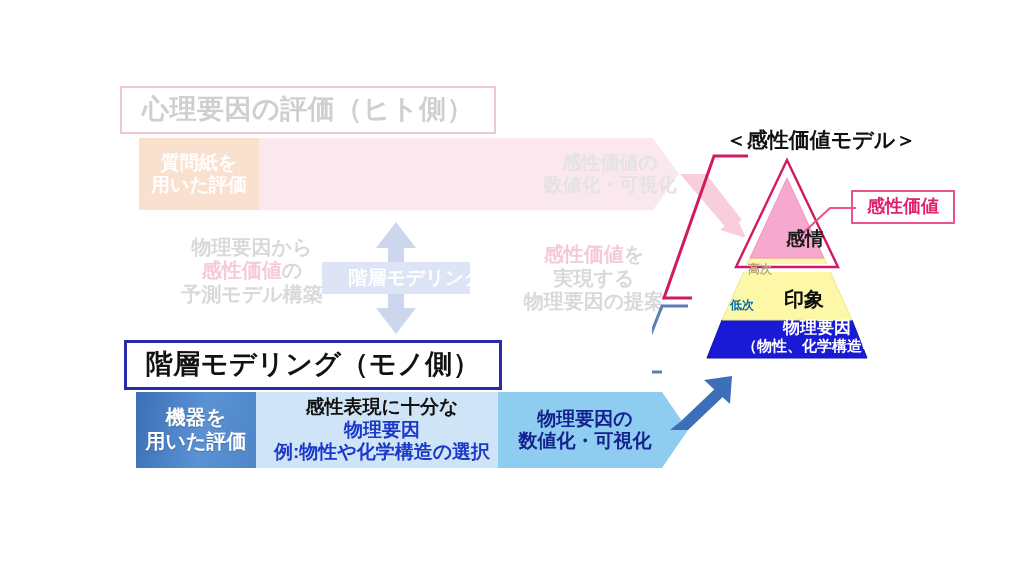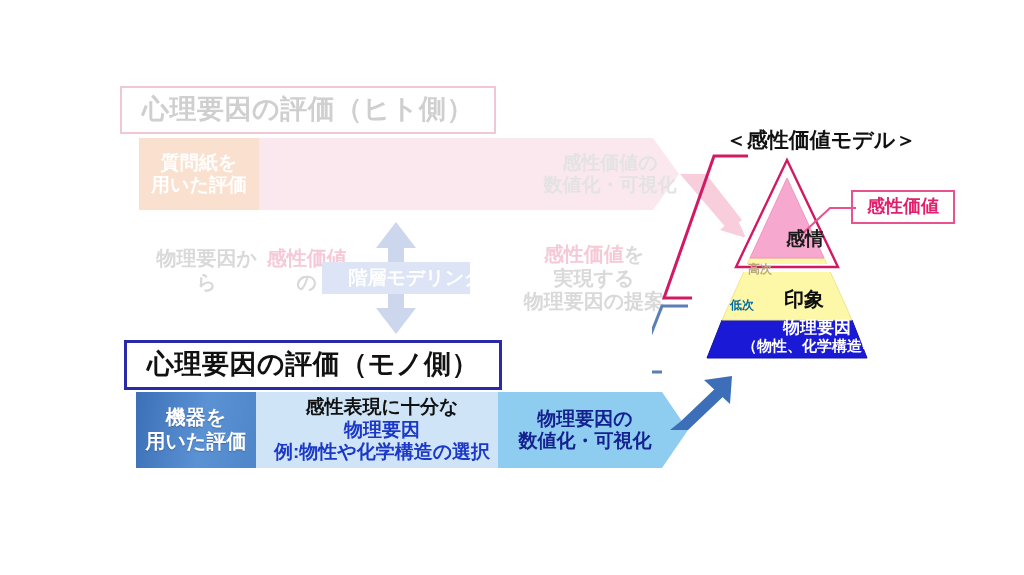--- a/index.html
+++ b/index.html
@@ -75,21 +75,21 @@
     flex-direction: column;
     font-size: 19px;
     font-weight: 700;
     color: #e3e3e3;
   }
 
   
   #mid-left-text {
     left: 152px; top: 228px;
     width: 200px; height: 86px;
-    flex-direction: row;
+    flex-direction: column;
     font-size: 20px;
     font-weight: 700;
     color: #d9d9d9;
   }
   #mid-left-text .hl { color: #f6c9d7; }
 
   #mid-right-text {
     left: 494px; top: 228px;
     width: 200px; height: 86px;
     flex-direction: column;
@@ -233,38 +233,39 @@
   <svg class="abs" style="left:676px; top:168px;" width="80" height="74" viewBox="0 0 80 74">
     <g fill="#f8cedd">
       <path d="M4 6 L30 6 L66 52 L52 62 Z"></path>
       <path d="M70 70 L44 62 L60 48 Z"></path>
     </g>
   </svg>
 
   <div class="abs center-txt" id="mid-left-text">
     <span>物理要因から</span>
     <span><span class="hl">感性価値</span><span>の</span></span>
+    <span>予測モデル構築</span>
   </div>
 
   <svg class="abs" id="mid-arrow-wrap" width="52" height="112" viewBox="0 0 52 112">
     <g fill="#ccd6ec">
       <path d="M26 0 L46 26 L34 26 L34 86 L46 86 L26 112 L6 86 L18 86 L18 26 L6 26 Z"></path>
     </g>
   </svg>
 
   <div class="abs" id="mid-band"></div>
   <div class="abs center-txt" id="mid-band-label">階層モデリング</div>
 
   <div class="abs center-txt" id="mid-right-text">
     <span><span class="hl">感性価値</span><span>を</span></span>
     <span>実現する</span>
     <span>物理要因の提案</span>
   </div>
 
-  <div class="abs center-txt" id="phys-title">心理要因の評価（モノ側）</div>
+  <div class="abs center-txt" id="phys-title">階層モデリング（モノ側）</div>
 
   <div class="abs center-txt" id="phys-device-box">
     <span>機器を</span>
     <span>用いた評価</span>
   </div>
 
   <div class="abs" id="phys-chevron-1"></div>
   <div class="abs center-txt" id="phys-chevron-1-text">
     <span>感性表現に十分な</span>
     <span class="hl">物理要因</span>

